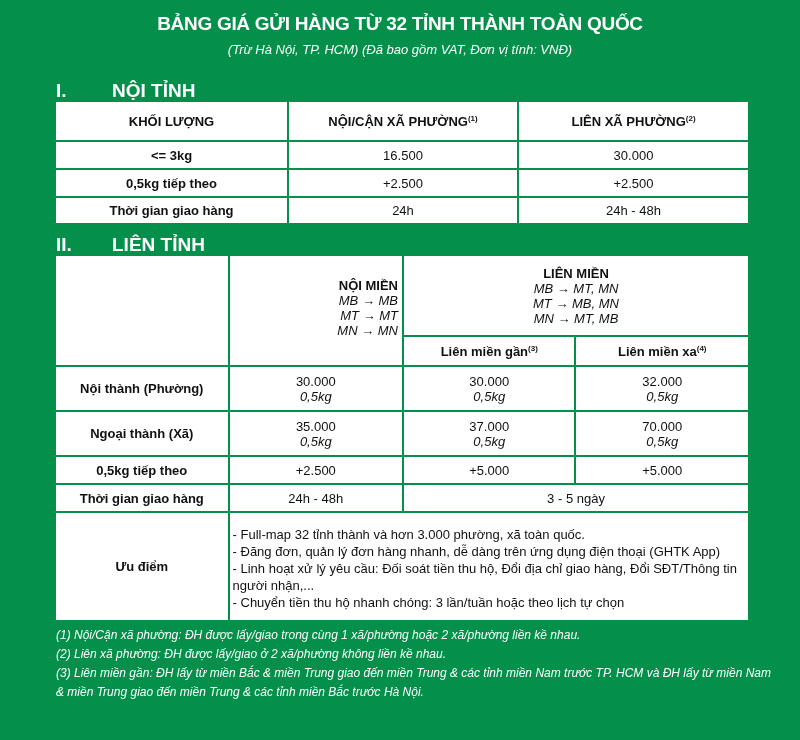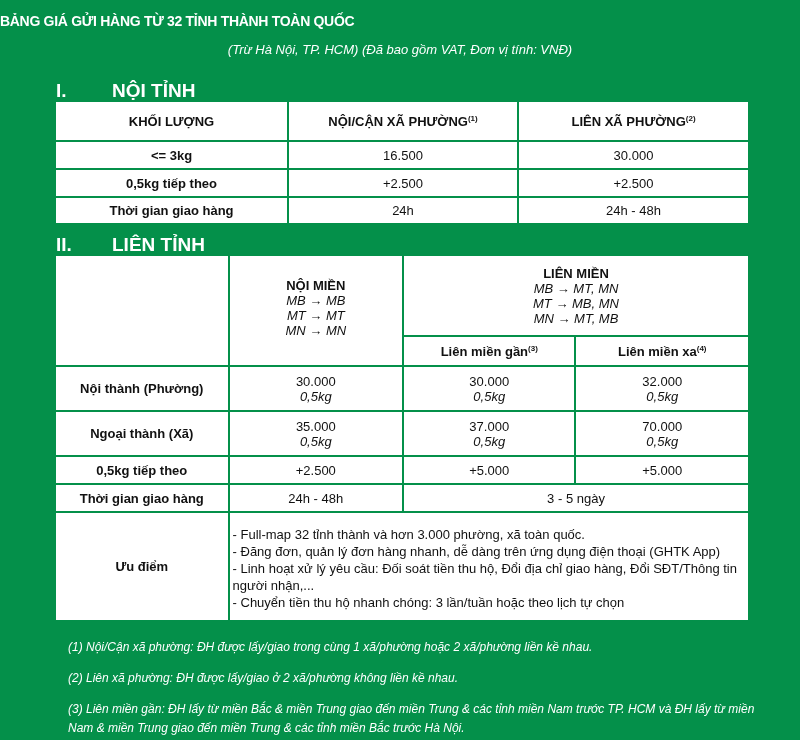--- a/index.html
+++ b/index.html
@@ -5,21 +5,21 @@
   html, body { margin:0; padding:0; }
   body {
     width:800px; height:740px; overflow:hidden;
     background:#04904a;
     font-family:"Liberation Sans", sans-serif;
     color:#ffffff;
     position:relative;
   }
   .title {
     position:absolute; top:13px; left:0; width:800px;
-    font-weight:bold; font-size:14px; letter-spacing:-0.3px;
+    text-align:center; font-weight:bold; font-size:19px; letter-spacing:-0.3px;
   }
   .subtitle {
     position:absolute; top:42px; left:0; width:800px;
     text-align:center; font-style:italic; font-size:13px;
   }
   .section {
     position:absolute; left:56px; font-weight:bold; font-size:19px;
   }
   .section .num { display:inline-block; width:56px; }
   table {
@@ -32,21 +32,21 @@
   }
   td.b { font-weight:bold; }
   .it { font-style:italic; display:block; }
   .bl { display:block; font-weight:bold; }
   sup { font-size:8px; vertical-align:5px; }
   td.adv { text-align:left; font-size:13px; line-height:17px; padding:3px 6px 0 3px; }
   .notes {
     position:absolute; left:56px; top:626px; width:720px;
     font-style:italic; font-size:12px; line-height:19px;
   }
-  .notes div { margin:12px; }
+  .notes div { margin:0; }
 </style>
 </head>
 <body>
 
 <div class="title">BẢNG GIÁ GỬI HÀNG TỪ 32 TỈNH THÀNH TOÀN QUỐC</div>
 <div class="subtitle">(Trừ Hà Nội, TP. HCM) (Đã bao gồm VAT, Đơn vị tính: VNĐ)</div>
 
 <div class="section" style="top:80px;">
   <span class="num">I.</span><span>NỘI TỈNH</span>
 </div>
@@ -88,21 +88,21 @@
 <table style="left:54px; top:254px; width:696px;">
   <colgroup>
       <col style="width:172px">
       <col style="width:173px">
       <col style="width:171px">
       <col style="width:172px">
     </colgroup>
   <tbody>
       <tr style="height:79px;">
     <td rowspan="2"></td>
-    <td rowspan="2" style="padding-bottom:6px;">
+    <td rowspan="2" style="padding-bottom:6px;text-align:right;">
       <span class="bl">NỘI MIỀN</span>
       <span class="it">MB → MB</span>
       <span class="it">MT → MT</span>
       <span class="it">MN → MN</span>
     </td>
     <td colspan="2">
       <span class="bl">LIÊN MIỀN</span>
       <span class="it">MB → MT, MN</span>
       <span class="it">MT → MB, MN</span>
       <span class="it">MN → MT, MB</span>

